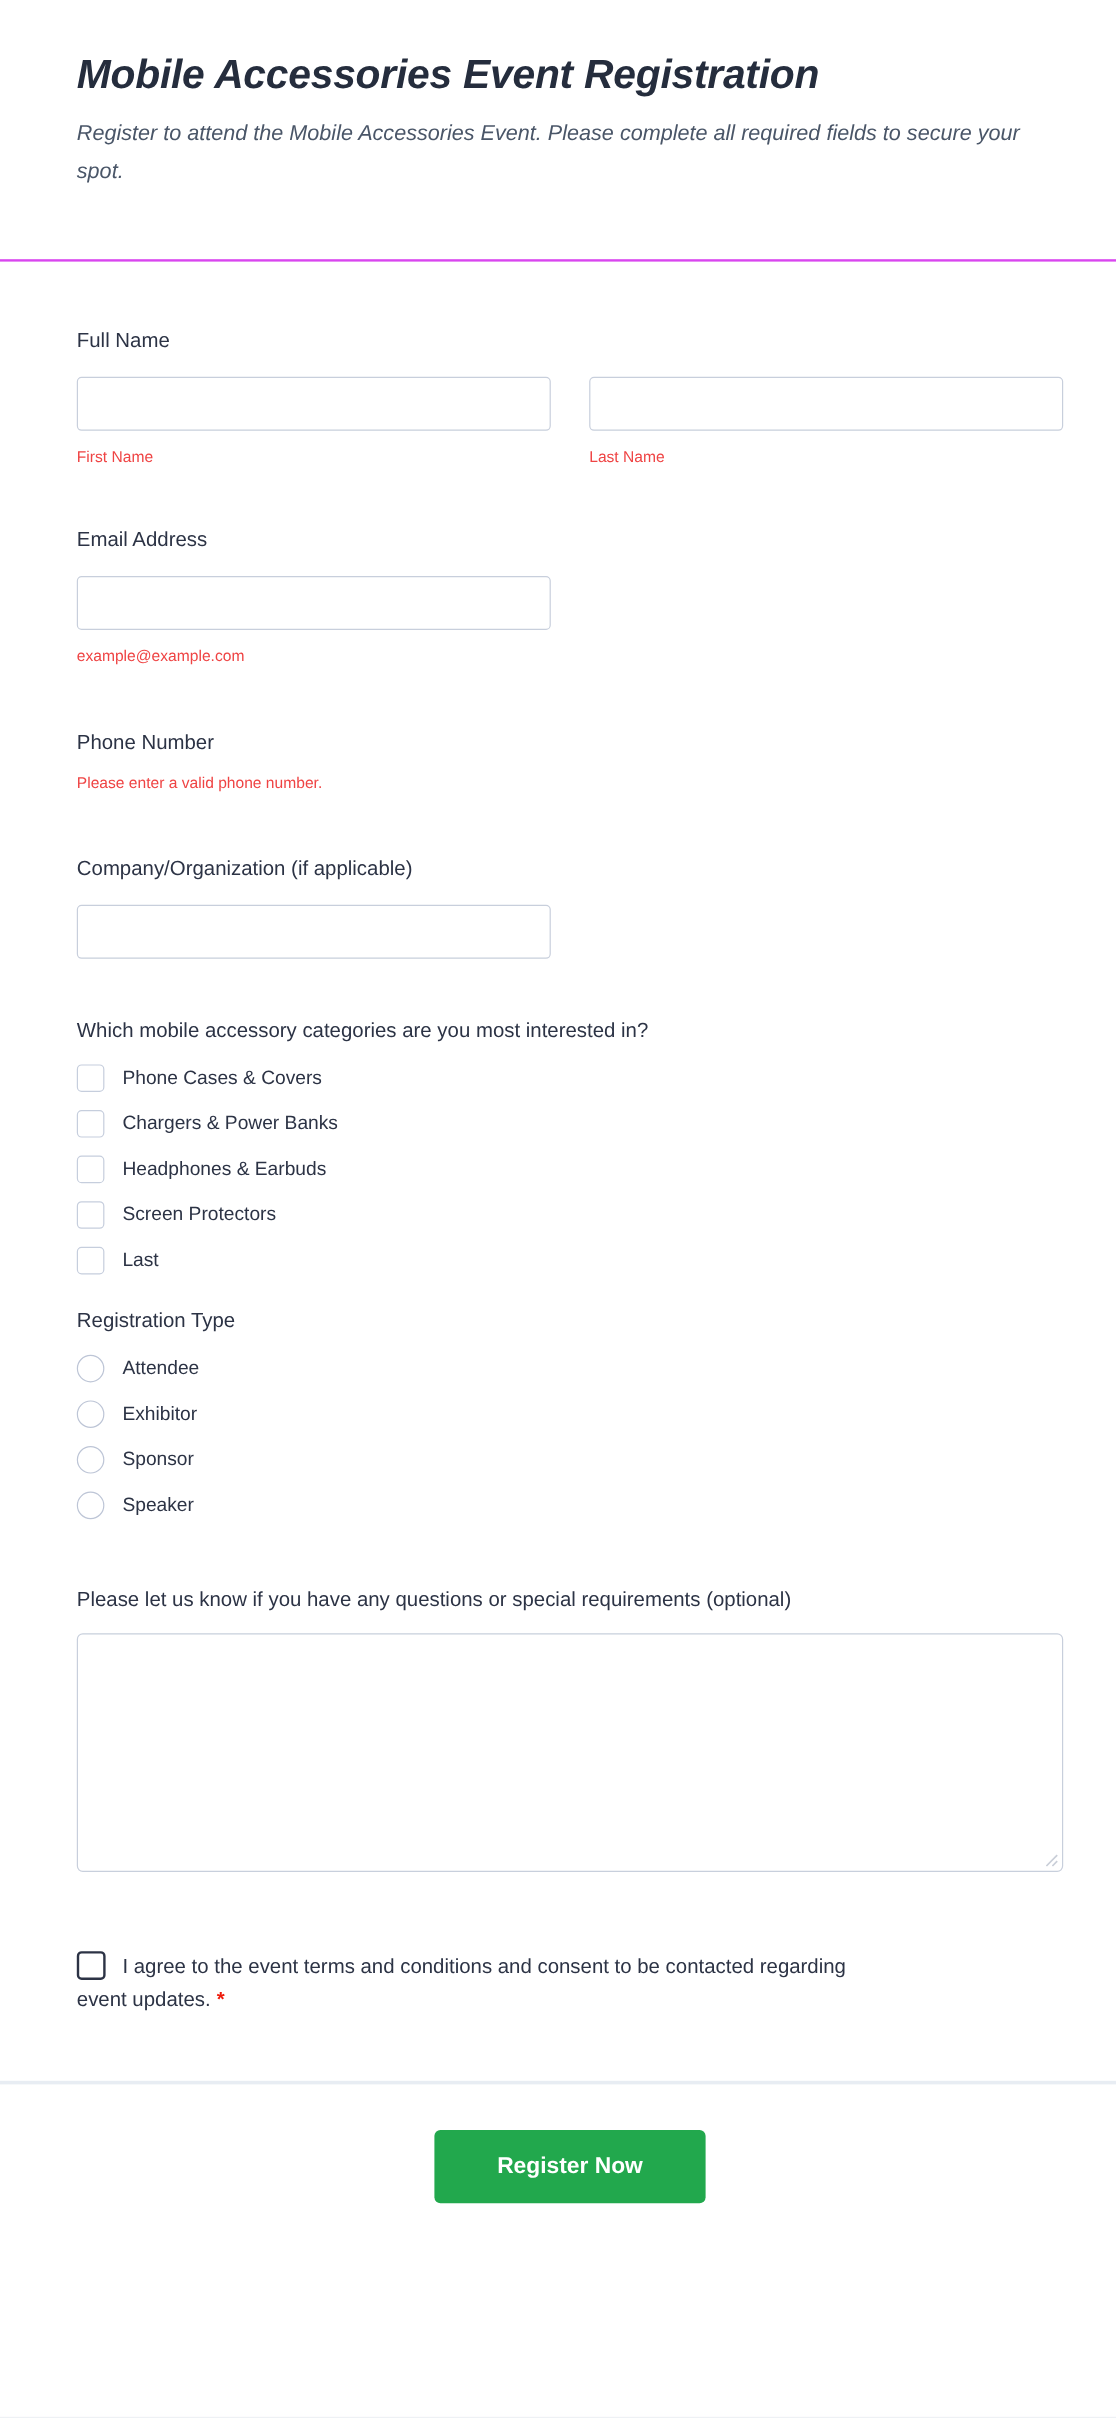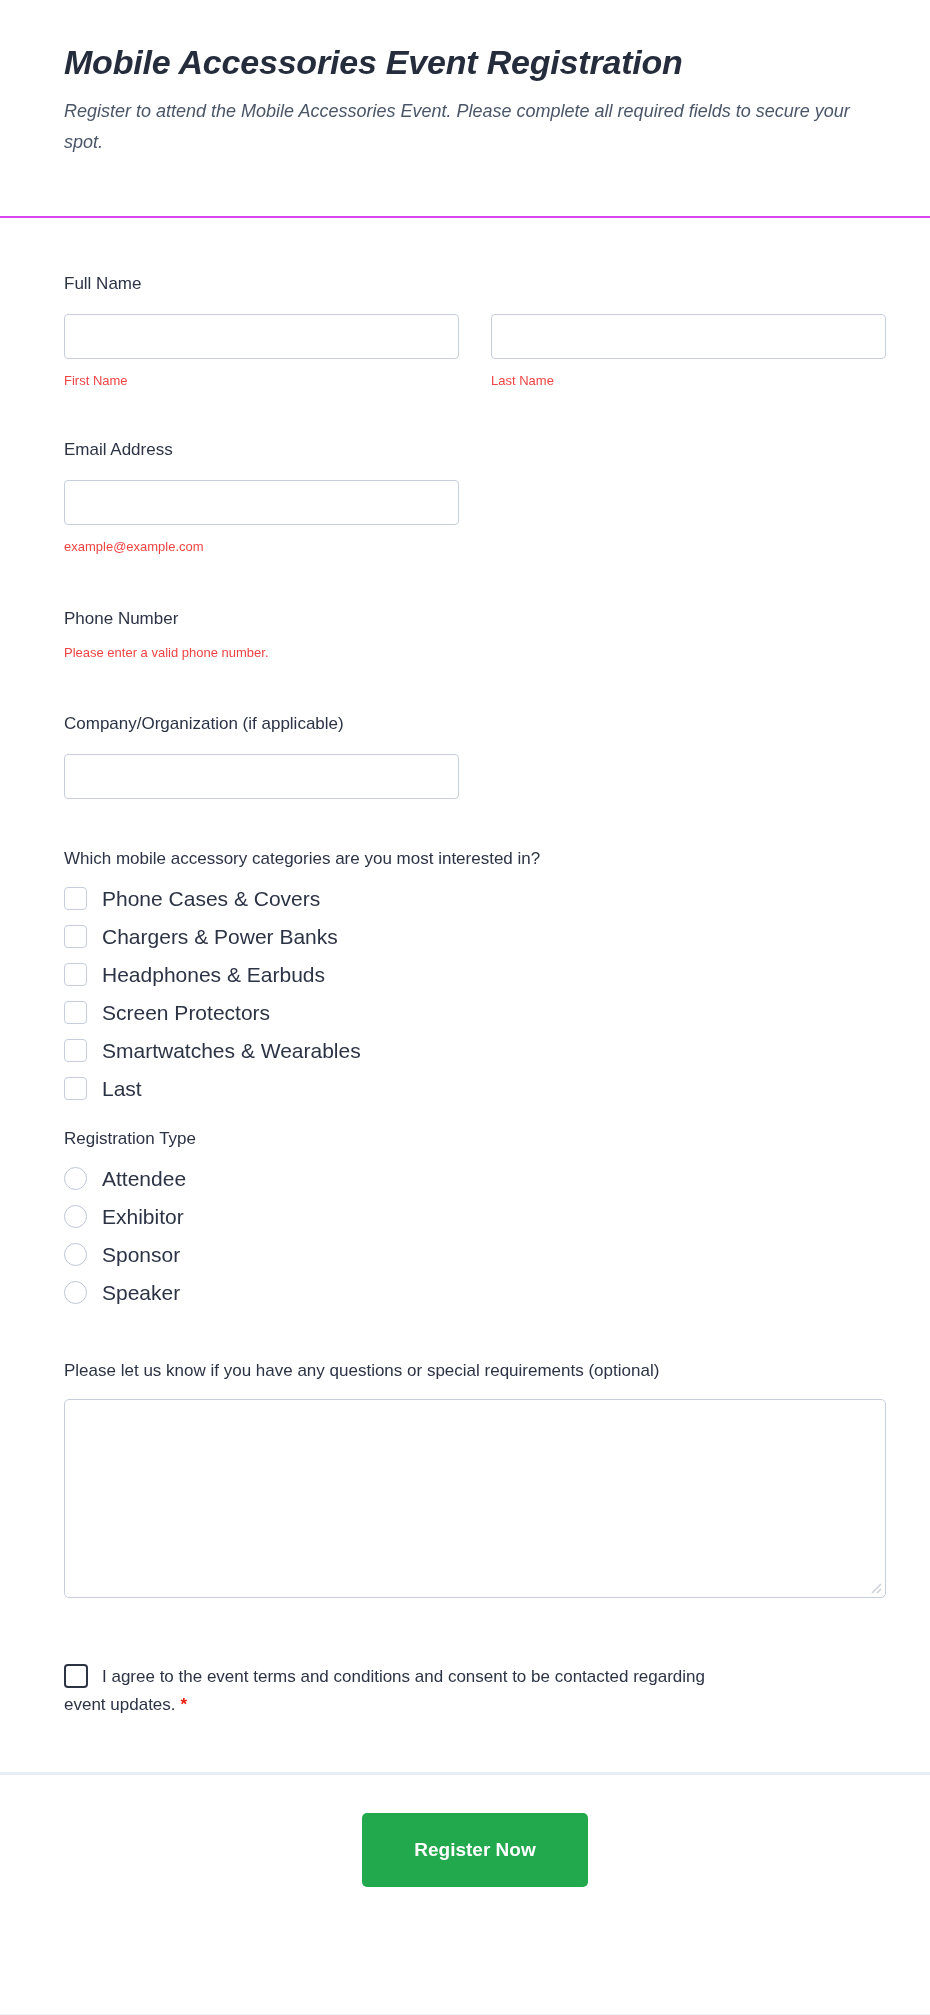--- a/index.html
+++ b/index.html
@@ -104,21 +104,21 @@
   }
   .radio-circle {
     width: 23px; height: 23px;
     border: 1px solid #bdc5d6;
     border-radius: 50%;
     background: #ffffff;
     flex: 0 0 auto;
   }
   .option-label {
     margin-left: 15px;
-    font-size: 21px;
+    font-size: 16px;
     line-height: 23px;
     color: #2c3345;
   }
 
   
   .textarea-wrap { position: relative; margin-top: 16px; }
   .big-textarea {
     display: block;
     width: 100%;
     height: 199px;
@@ -168,21 +168,21 @@
     background: #e8edf3;
     width: 930px;
   }
   .form-footer {
     padding: 38px 44px 52px 64px;
   }
   .submit-btn {
     display: block;
     margin: 0 auto;
     width: 226px;
-    height: 74px;
+    height: 61px;
     background: #22a84d;
     color: #ffffff;
     border: none;
     border-radius: 5px;
     font-family: "Liberation Sans", sans-serif;
     font-size: 19px;
     font-weight: 600;
     cursor: pointer;
   }
 </style>
@@ -237,24 +237,20 @@
         <span class="checkbox-box"></span>
         <span class="option-label">Chargers &amp; Power Banks</span>
       </div>
       <div class="option-row">
         <span class="checkbox-box"></span>
         <span class="option-label">Headphones &amp; Earbuds</span>
       </div>
       <div class="option-row">
         <span class="checkbox-box"></span>
         <span class="option-label">Screen Protectors</span>
-      </div>
-      <div class="option-row">
-        <span class="checkbox-box"></span>
-        <span class="option-label">Smartwatches &amp; Wearables</span>
       </div>
       <div class="option-row">
         <span class="checkbox-box"></span>
         <span class="option-label">Last</span>
       </div>
     </div>
   </div>
 
   <div class="section s-regtype">
     <div class="sec-label">Registration Type</div>

